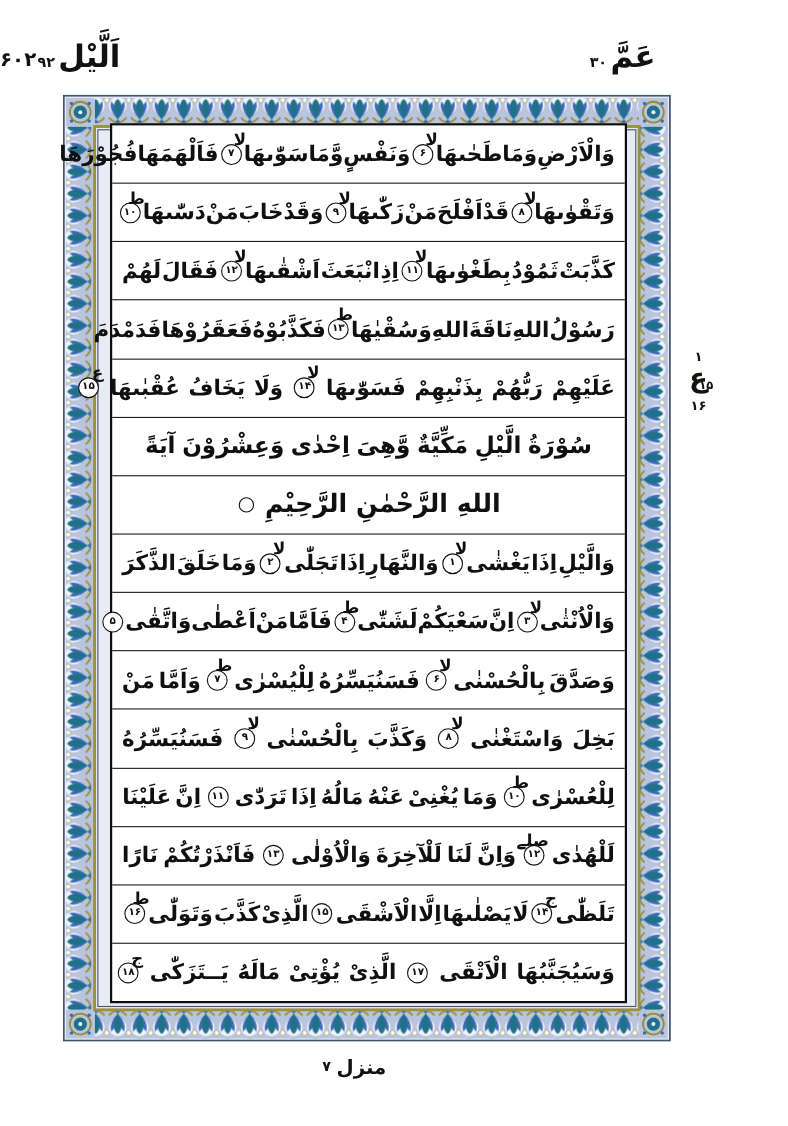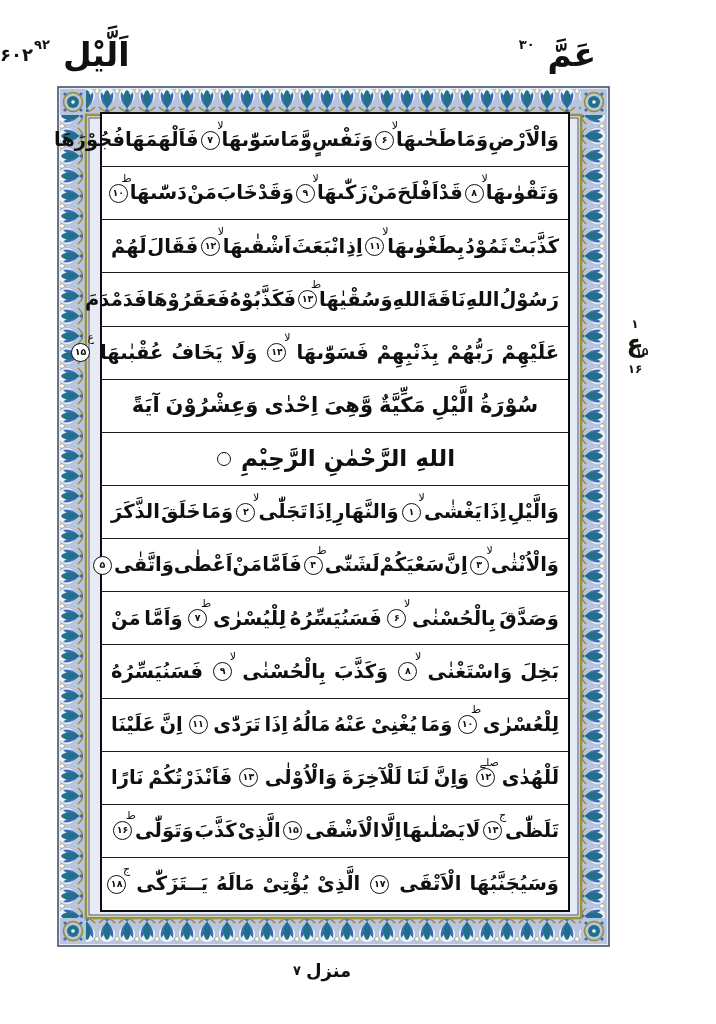--- a/index.html
+++ b/index.html
@@ -1,24 +1,24 @@
 <!DOCTYPE html>
 <html lang="ar"><head>
 <meta charset="utf-8">
 <style>
   html,body{margin:0;padding:0;}
   body{
     width:716px;height:1024px;position:relative;background:#ffffff;
     font-family:"DejaVu Sans",sans-serif;color:#111;overflow:hidden;
   }
   
-  .hdr{position:absolute;top:38px;display:flex;gap:13px;direction:ltr;}
+  .hdr{position:absolute;top:38px;display:flex;align-items:flex-end;gap:3px;direction:ltr;}
   .hdr-left{left:34px;}
   .hdr-right{right:120px;}
-  .hdr-name{font-size:33px;font-weight:bold;line-height:1;}
+  .hdr-name{font-size:28px;font-weight:bold;line-height:1;}
   .hdr-num{font-size:13px;font-weight:bold;line-height:1;padding-bottom:2px;}
   .hdr-center{position:absolute;top:44px;left:0;right:146px;text-align:left;
     font-size:18px;font-weight:bold;}
   
   .ornament{position:absolute;left:57px;top:86px;}
   
   .text-frame{
     position:absolute;left:100px;top:112px;width:470px;height:800px;
     border:2.5px solid #0d0d0d;box-sizing:border-box;background:#fff;
     display:flex;flex-direction:column;
@@ -33,21 +33,21 @@
   .row.pend{justify-content:flex-start;gap:8px;}
   .row.surah-title{justify-content:center;gap:6px;font-size:21px;letter-spacing:-0.5px;}
   .row.bismillah{justify-content:center;gap:8px;font-size:23px;}
   
   .ayah{position:relative;display:inline-flex;align-items:center;justify-content:center;margin:0 2px;}
   .ayah .circ{
     display:inline-block;width:17px;height:17px;border:1.4px solid #111;border-radius:50%;
     font-size:9.5px;font-weight:bold;line-height:16px;text-align:center;background:#fff;
   }
   .ayah.empty .circ{width:12px;height:12px;}
-  .ayah .pause{position:absolute;top:-11px;right:-4px;font-size:11px;font-weight:normal;line-height:1;}
+  .ayah .pause{position:absolute;top:-11px;right:-4px;font-size:15px;font-weight:bold;line-height:1;}
   
   .ruku{position:absolute;left:617px;top:318px;width:36px;display:flex;flex-direction:column;
     align-items:center;font-weight:bold;color:#15150f;}
   .ruku-top{font-size:12px;line-height:1;}
   .ruku-ayn{font-size:25px;line-height:1;margin-top:1px;}
   .ruku-count{font-size:10.5px;line-height:1;margin-top:-10px;transform:translateX(7px);}
   .ruku-bottom{font-size:12px;line-height:1;margin-top:6px;}
   
   .footer{position:absolute;left:293px;top:962px;display:flex;align-items:flex-end;gap:5px;direction:ltr;}
   .footer-num{font-size:13px;font-weight:bold;padding-bottom:2px;}

